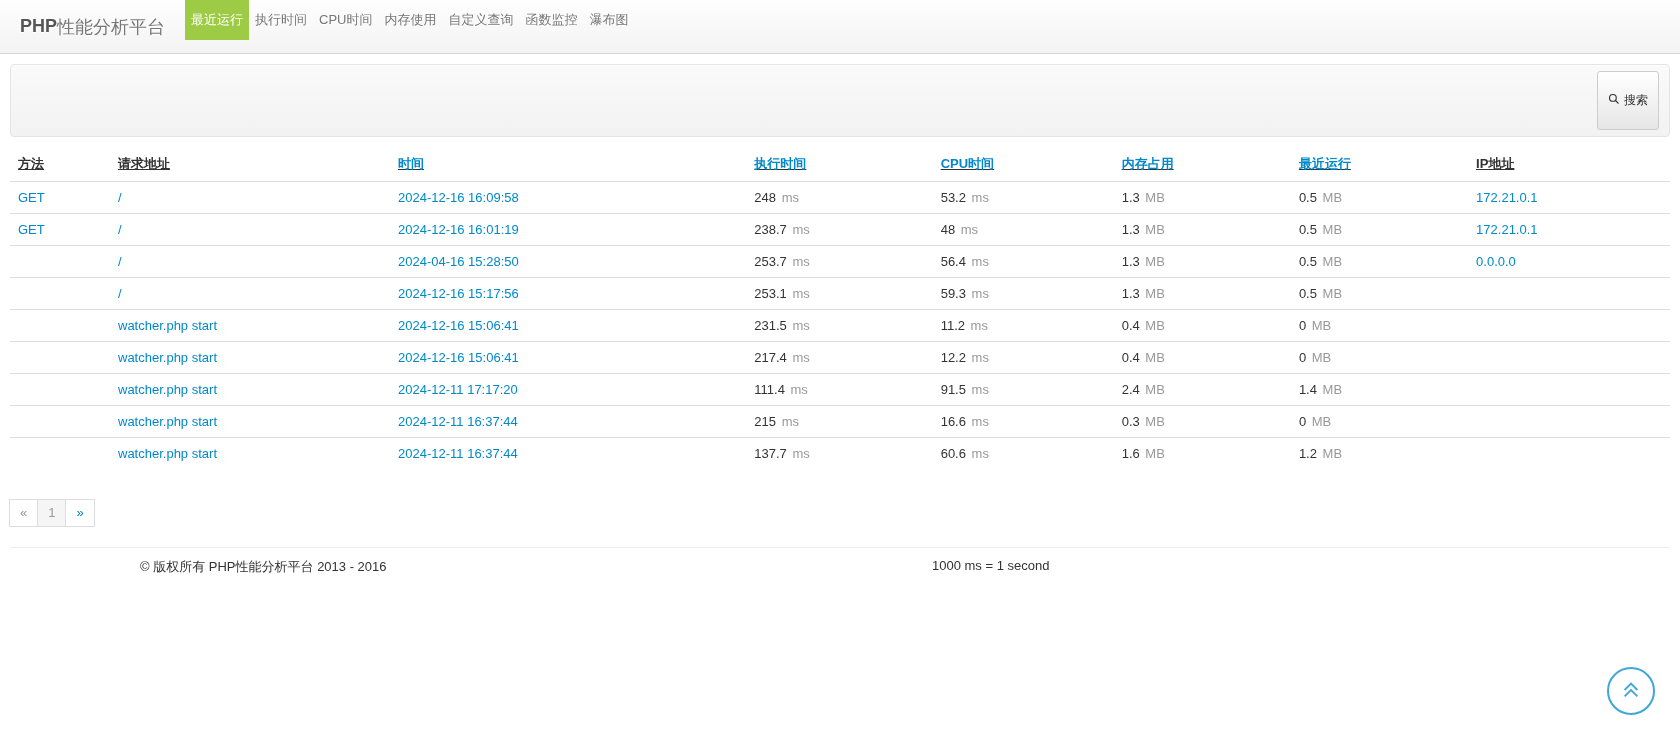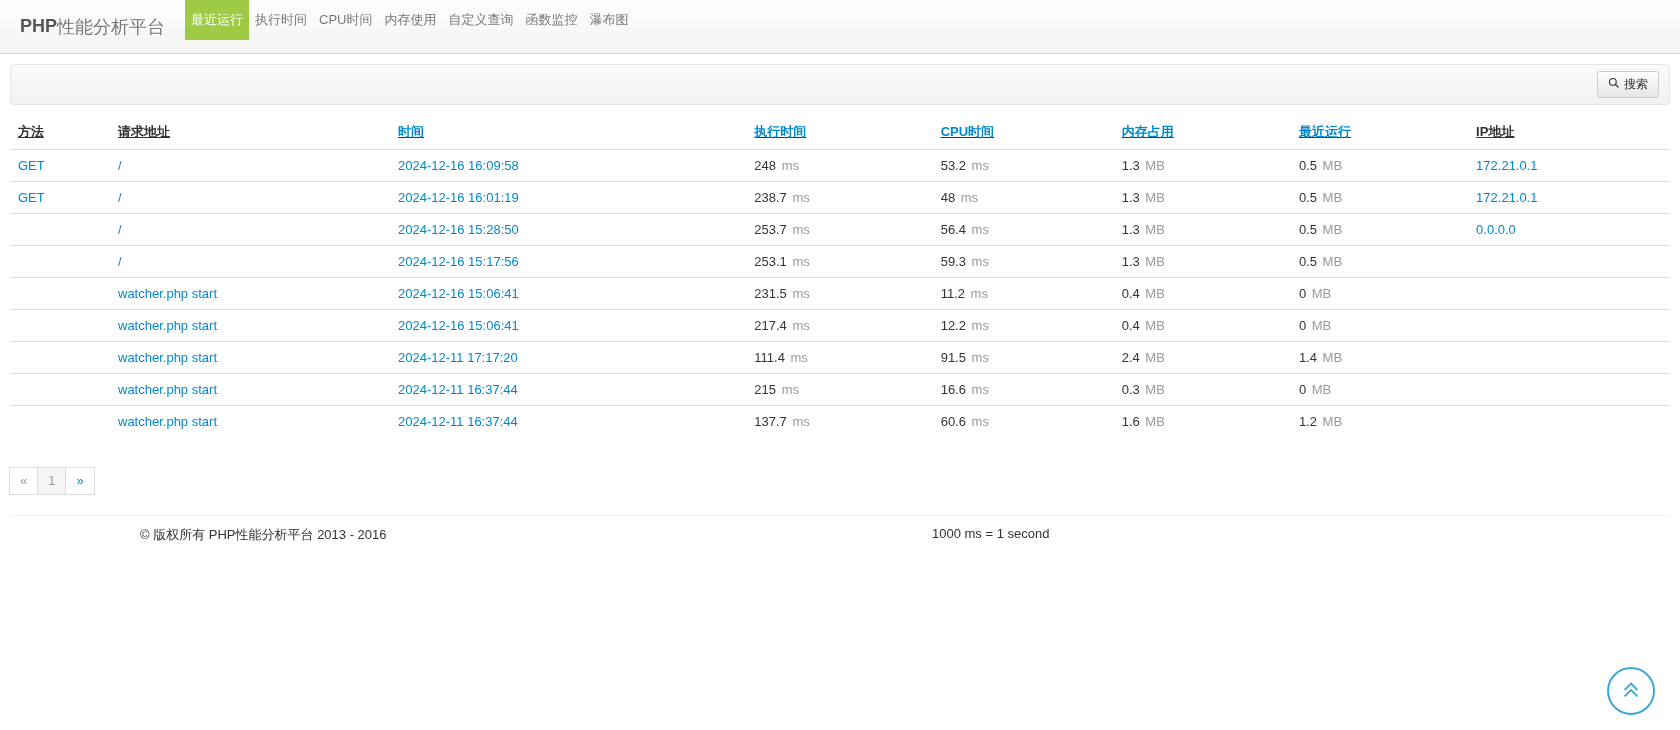--- a/index.html
+++ b/index.html
@@ -53,21 +53,21 @@
     border-radius: 4px;
     padding: 6px 10px;
     display: flex;
     justify-content: flex-end;
     box-shadow: inset 0 1px 0 #fff;
   }
   .btn {
     background: linear-gradient(#fff,#e6e6e6);
     border: 1px solid #ccc;
     border-radius: 3px;
-    padding: 4px 10px;
+    padding: 20px 10px;
     font-size: 12px;
     color:#333;
     cursor:pointer;
     display:inline-flex;
     align-items:center;
     gap:4px;
   }
   .btn svg { width:12px; height:12px; }
   table.data {
     width: calc(100% - 20px);
@@ -213,21 +213,21 @@
         <td><a href="#">2024-12-16 16:01:19</a></td>
         <td class="num">238.7 <span class="unit">ms</span></td>
         <td class="num">48 <span class="unit">ms</span></td>
         <td class="num">1.3 <span class="unit">MB</span></td>
         <td class="num">0.5 <span class="unit">MB</span></td>
         <td class="num"><a href="#">172.21.0.1</a></td>
       </tr>
       <tr>
         <td></td>
         <td><a href="#">/</a></td>
-        <td><a href="#">2024-12-16 15:28:50</a></td>
+        <td><a href="#">2024-04-16 15:28:50</a></td>
         <td class="num">253.7 <span class="unit">ms</span></td>
         <td class="num">56.4 <span class="unit">ms</span></td>
         <td class="num">1.3 <span class="unit">MB</span></td>
         <td class="num">0.5 <span class="unit">MB</span></td>
         <td class="num"><a href="#">0.0.0.0</a></td>
       </tr>
       <tr>
         <td></td>
         <td><a href="#">/</a></td>
         <td><a href="#">2024-12-16 15:17:56</a></td>

